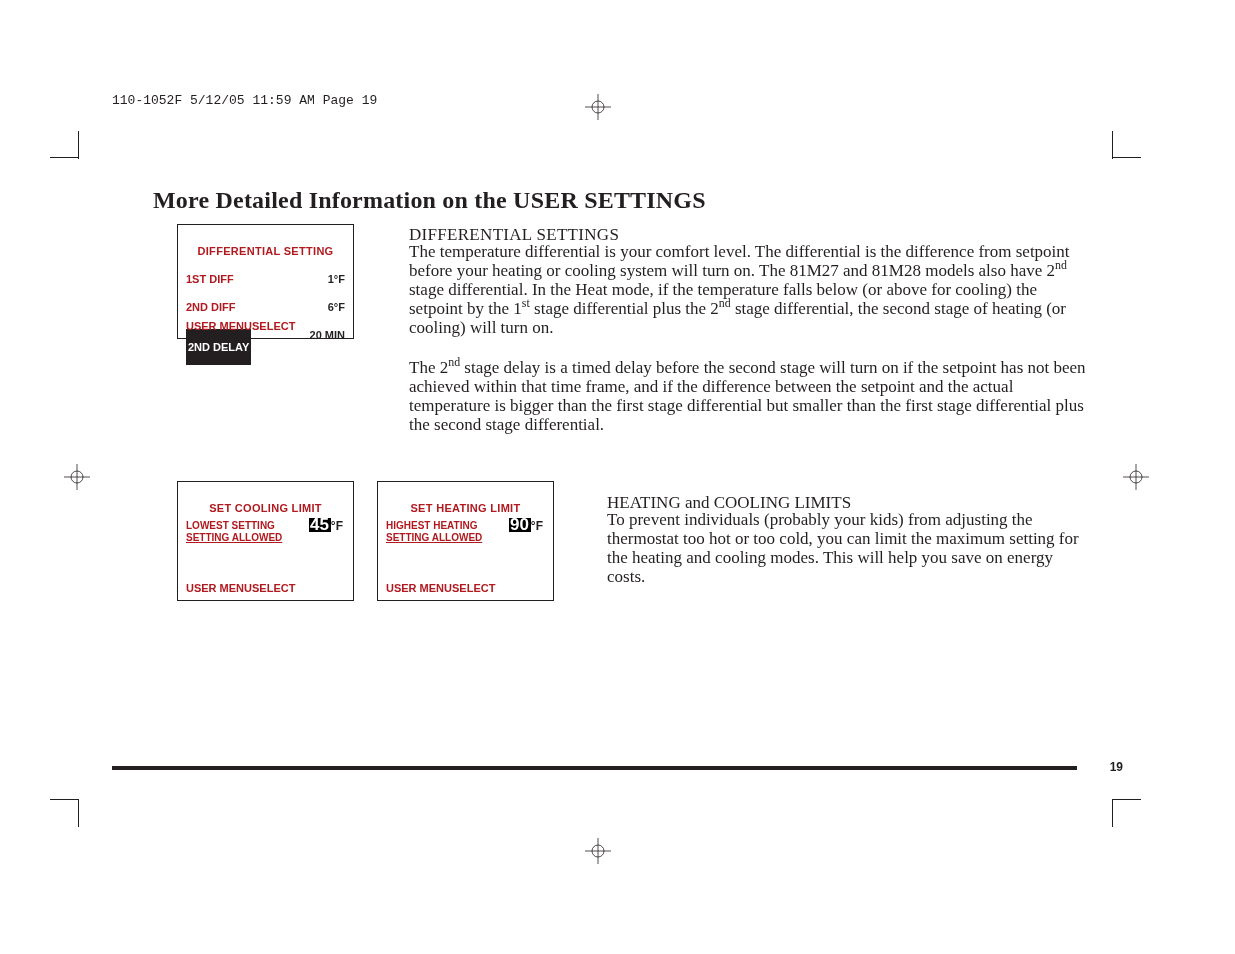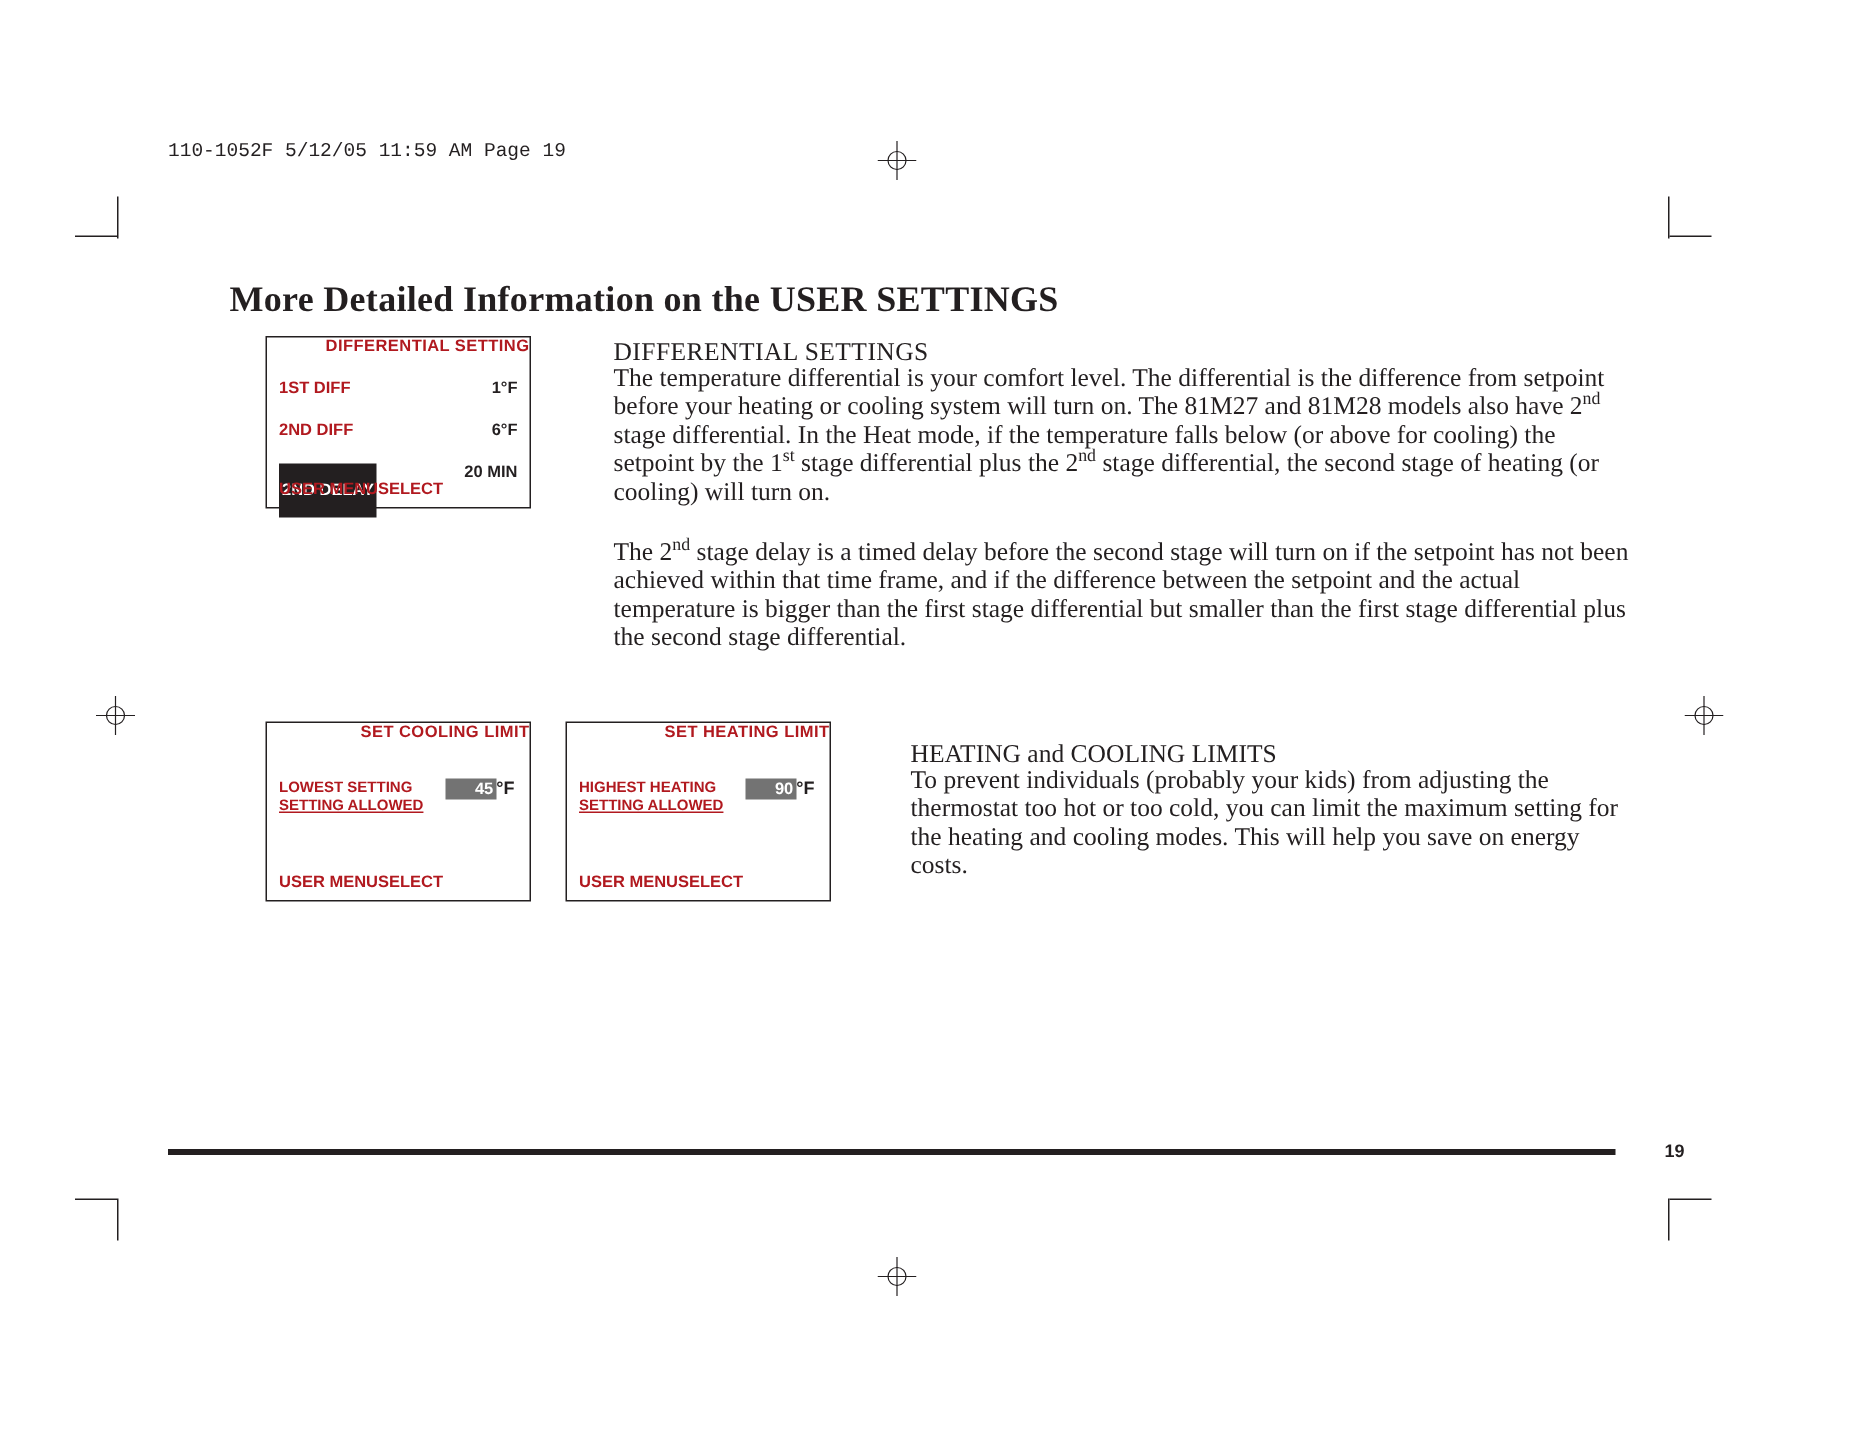--- a/index.html
+++ b/index.html
@@ -18,29 +18,29 @@
 .regmark svg{display:block}
 .reg-top{left:585px;top:94px}
 .reg-bottom{left:585px;top:838px}
 .reg-left{left:64px;top:464px}
 .reg-right{left:1123px;top:464px}
 .headline{position:absolute;left:153px;top:187px;font-size:24px;font-family:Liberation Serif, serif;font-stretch:condensed;font-weight:bold;letter-spacing:0.2px}
 .box{position:absolute;border:1.5px solid #231f20;box-sizing:border-box;color:#231f20}
 .box1{left:177px;top:224px;width:177px;height:115px}
 .box2{left:177px;top:481px;width:177px;height:120px}
 .box3{left:377px;top:481px;width:177px;height:120px}
-.box-title{color:#b1191f;font-size:11px;font-weight:bold;text-align:right;margin-top:0;letter-spacing:0.3px}
+.box-title{color:#b1191f;font-size:11px;font-weight:bold;text-align:center;margin-top:20px;letter-spacing:0.3px}
 .row{display:flex;justify-content:space-between;padding:0 8px;font-size:11px;font-weight:bold;margin-top:16px}
 .row .lbl{color:#b1191f}
 .row .val{color:#231f20}
 .row-sel{position:absolute;left:8px;right:8px;bottom:6px;font-size:11px;font-weight:bold;color:#b1191f;display:flex;justify-content:flex-start}
 .inv{background:#231f20;color:#fff;padding:12px 2px;display:inline-block}
 .limit-label{position:absolute;left:8px;top:38px;font-size:10px;font-weight:bold;color:#b1191f;line-height:12px}
 .limit-val{position:absolute;right:10px;top:36px;font-size:12px;font-weight:bold}
-.limit-val .bx{background:#737373;color:#fff;padding:0 2px 0 20px;display:inline-block;font-size:11px;line-height:14px}
+.limit-val .bx{background:#000000;color:#fff;padding:0 2px 0 1px;display:inline-block;font-size:17px;line-height:14px}
 .body-text{position:absolute;font-family:Liberation Serif, serif;font-stretch:condensed;font-size:17px;line-height:19px;color:#231f20}
 .sec1-h{left:409px;top:225px;letter-spacing:0.3px}
 .sec1-p1{left:409px;top:242px;width:680px}
 .sec1-p2{left:409px;top:358px;width:680px}
 .sec2-h{left:607px;top:493px}
 .sec2-p{left:607px;top:510px;width:480px}
 .footer-rule{position:absolute;left:112px;top:766px;width:965px;height:4px;background:#231f20}
 .page-num{position:absolute;right:112px;top:760px;font-size:12px;font-weight:bold}
 sup{font-size:0.7em;line-height:0}
 </style>

